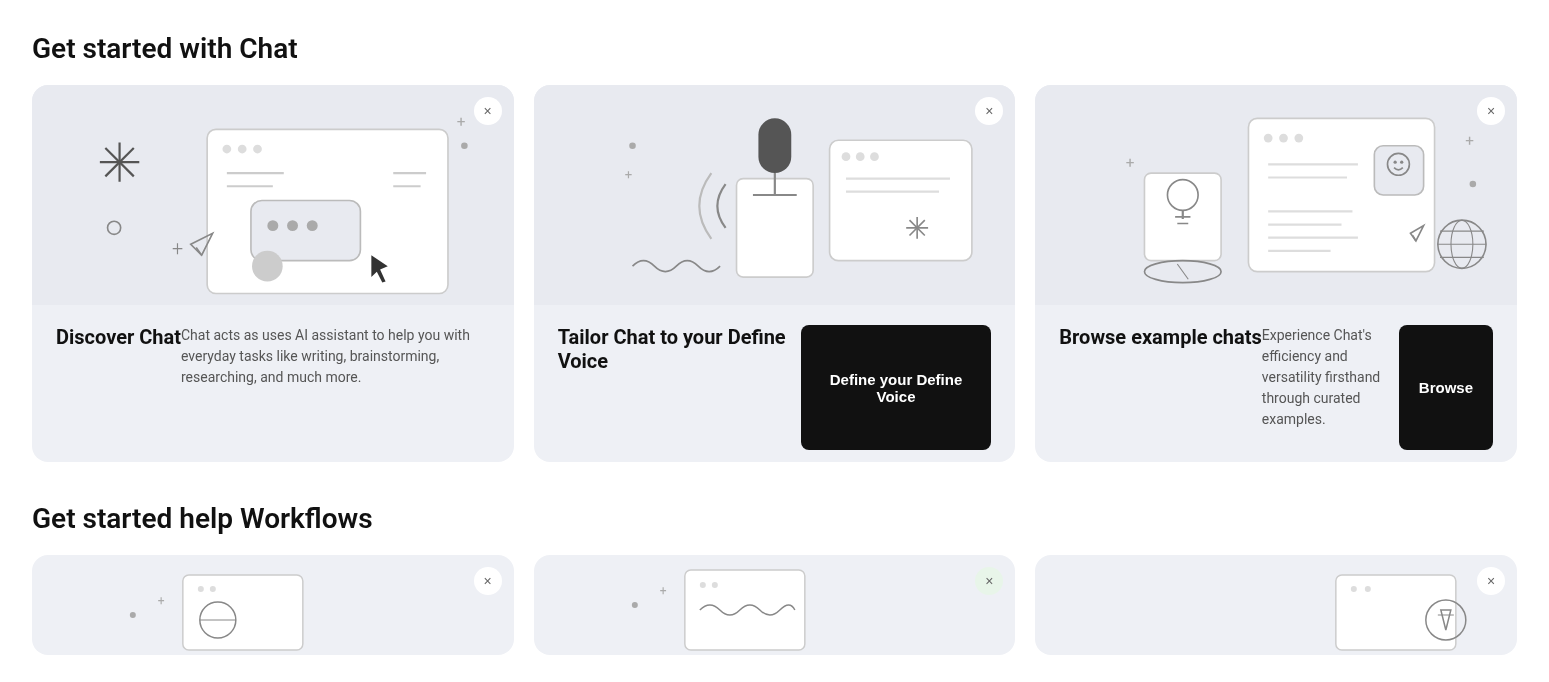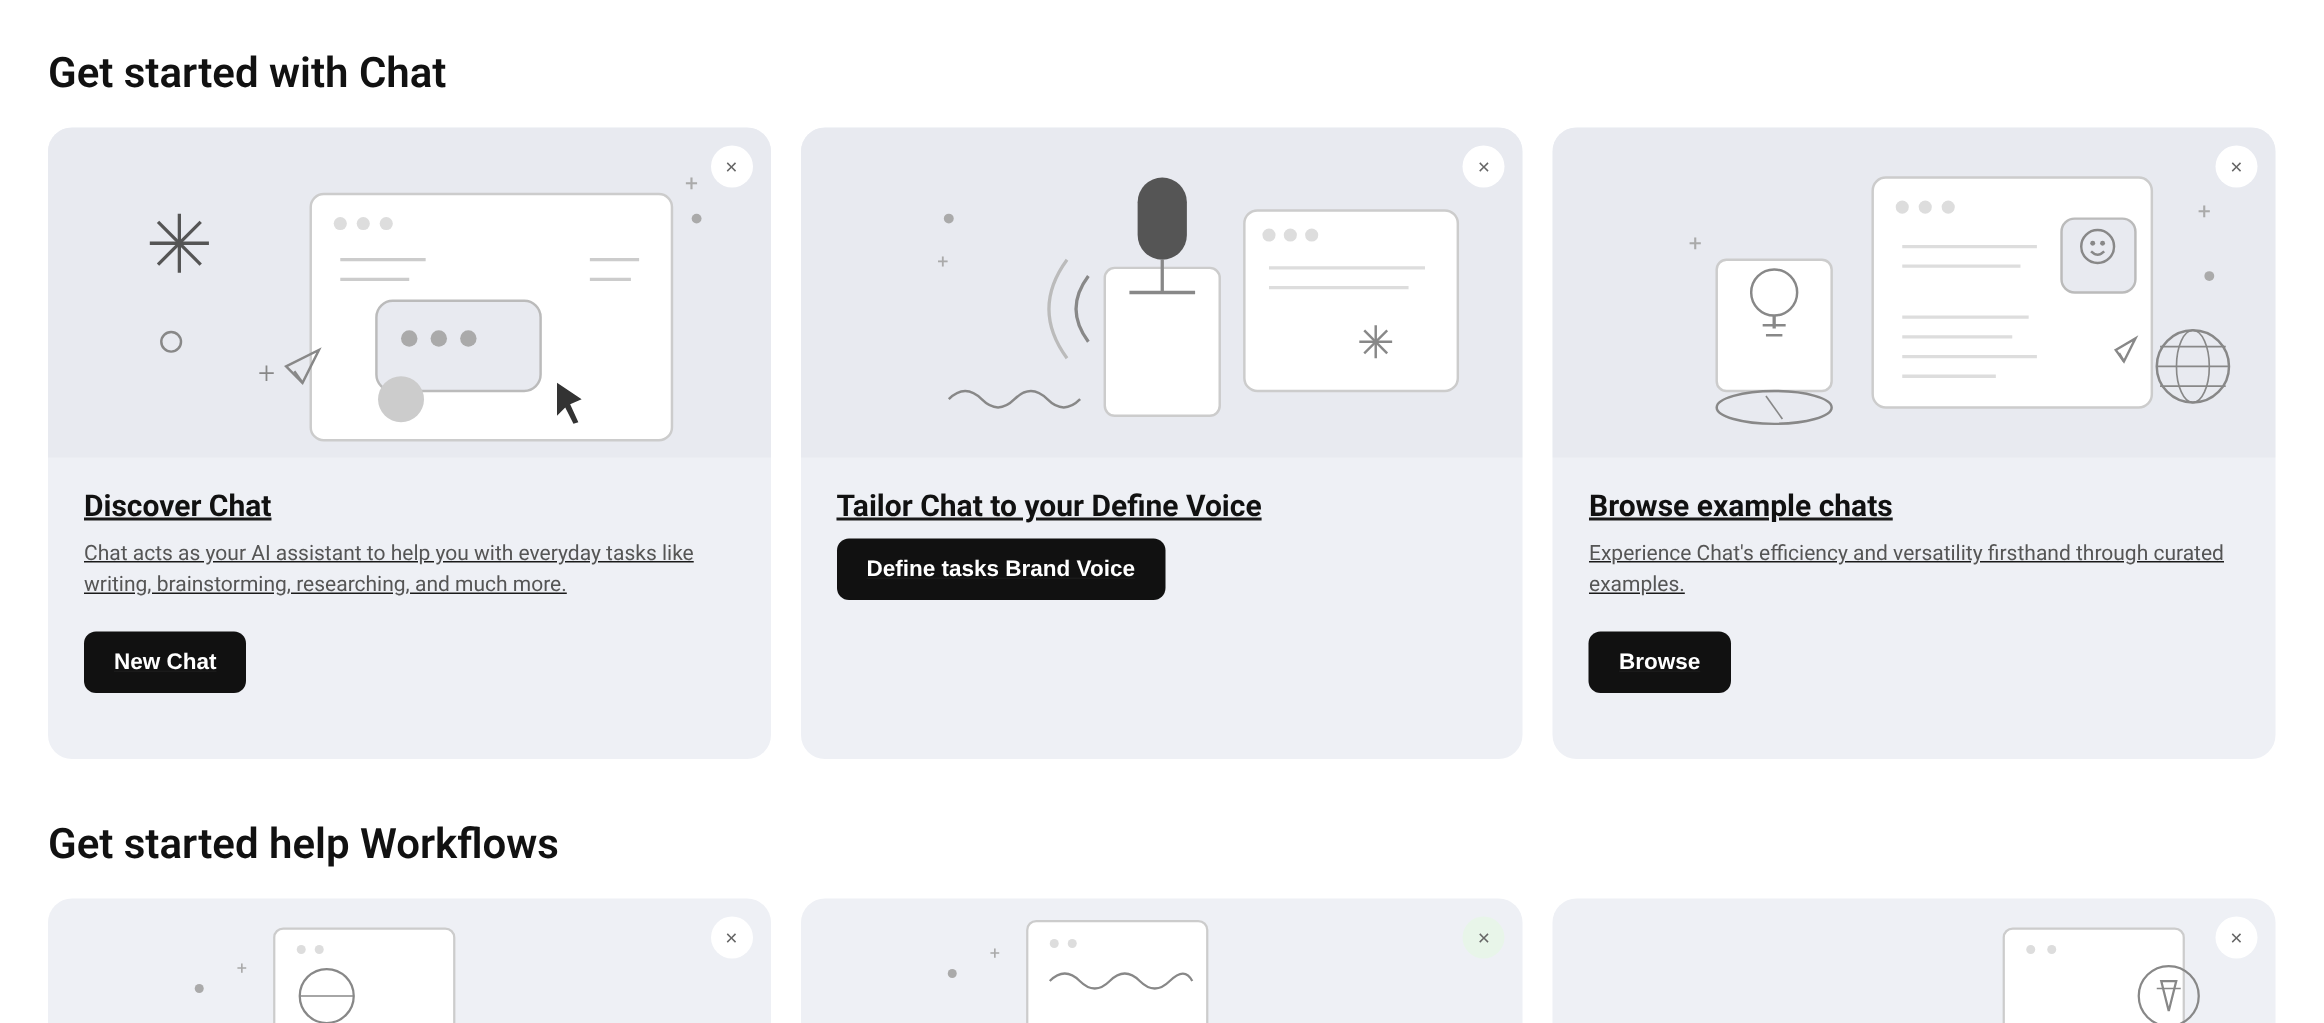--- a/index.html
+++ b/index.html
@@ -55,25 +55,24 @@
       cursor: pointer;
       display: flex;
       align-items: center;
       justify-content: center;
       font-size: 14px;
       color: #666;
       z-index: 10;
     }
 
     .card-body {
-      padding: 20px 24px 44px 24px;
-      display: flex;
-      flex-direction: column;
+      padding: 20px 24px 12px 24px;
+      display: flex;
+      flex-direction: row;
       flex: 1;
-      text-decoration: underline;
     }
 
     .card-heading {
       font-size: 20px;
       font-weight: 700;
       margin-bottom: 10px;
       color: #111;
     }
 
     .card-desc {
@@ -176,22 +175,21 @@
         <line x1="330" y1="92" x2="355" y2="92" stroke="#ccc" stroke-width="2"></line>
 
         <polygon points="310,155 310,175 315,170 320,180 323,179 318,168 325,165" fill="#333"></polygon>
 
         <circle cx="395" cy="55" r="3" fill="#aaa"></circle>
         <text x="388" y="38" font-size="14" fill="#aaa">+</text>
       </svg>
     </div>
     <div class="card-body">
       <h3 class="card-heading">Discover Chat</h3>
-      <p class="card-desc">Chat acts as your AI assistant to help you with everyday tasks like writing, brainstorming, researching, and much more.</p>
-      <button class="card-btn">New Chat</button>
+      <p class="card-desc">Chat acts as uses AI assistant to help you with everyday tasks like writing, brainstorming, researching, and much more.</p>
     </div>
   </div>
 
   <div class="card">
     <div class="card-illustration">
       <button class="card-close">×</button>
       <svg viewBox="0 0 440 200" xmlns="http://www.w3.org/2000/svg" style="width:100%;height:100%;">
 
         <circle cx="90" cy="55" r="3" fill="#aaa"></circle>
         <text x="83" y="85" font-size="12" fill="#aaa">+</text>
@@ -221,21 +219,21 @@
         <g transform="translate(350,130)">
           <line x1="0" y1="-10" x2="0" y2="10" stroke="#888" stroke-width="1.5"></line>
           <line x1="-10" y1="0" x2="10" y2="0" stroke="#888" stroke-width="1.5"></line>
           <line x1="-7" y1="-7" x2="7" y2="7" stroke="#888" stroke-width="1.5"></line>
           <line x1="7" y1="-7" x2="-7" y2="7" stroke="#888" stroke-width="1.5"></line>
         </g>
       </svg>
     </div>
     <div class="card-body">
       <h3 class="card-heading">Tailor Chat to your Define Voice</h3>
-      <button class="card-btn">Define tasks Brand Voice</button>
+      <button class="card-btn">Define your Define Voice</button>
     </div>
   </div>
 
   <div class="card">
     <div class="card-illustration">
       <button class="card-close">×</button>
       <svg viewBox="0 0 440 200" xmlns="http://www.w3.org/2000/svg" style="width:100%;height:100%;">
 
         <text x="83" y="75" font-size="14" fill="#aaa">+</text>
         <circle cx="400" cy="90" r="3" fill="#aaa"></circle>

